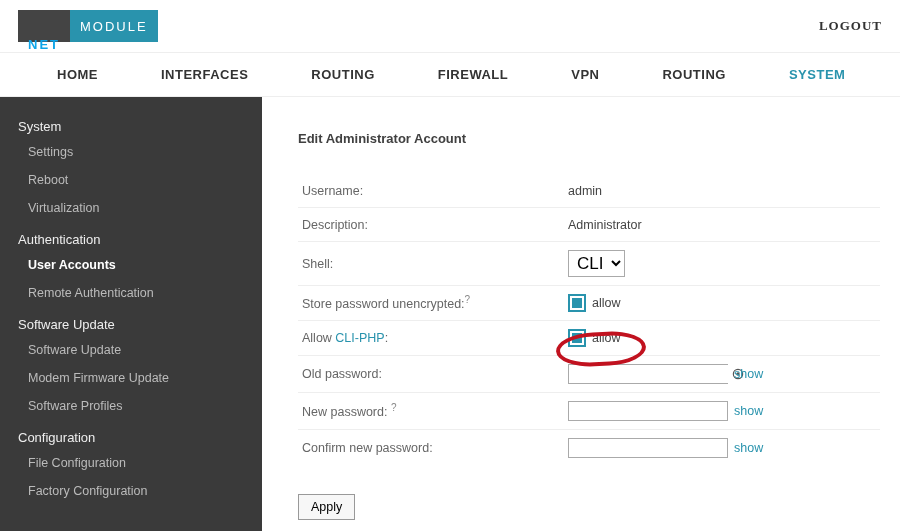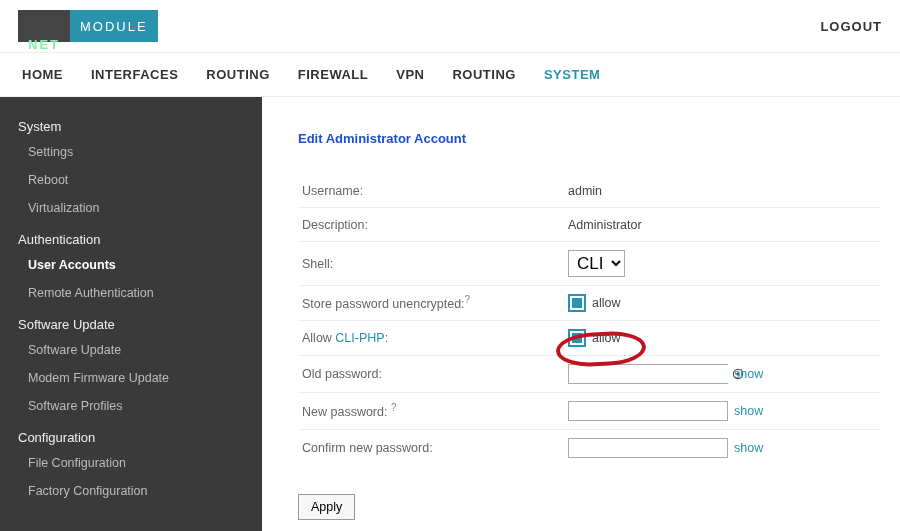--- a/index.html
+++ b/index.html
@@ -1,35 +1,35 @@
 <!DOCTYPE html>
 <html><head>
 <meta charset="utf-8">
 <style>
   * { box-sizing: border-box; margin: 0; padding: 0; }
   body { font-family: Arial, Helvetica, sans-serif; font-size: 13px; color: #555; background: #fff; width: 900px; }
   .topbar { display: flex; align-items: center; padding: 10px 18px 10px 18px; }
   .logo { display: flex; align-items: stretch; height: 32px; }
   .logo-net { background: #444; color: #fff; font-weight: bold; letter-spacing: 2px; padding: 6px 10px; display:flex;align-items:center;}
-  .logo-net b { color:#86efac;margin-top:36px; }
+  .logo-net b { color:#0ea5e9;margin-top:36px; }
   .logo-mod { background: #2993ad; color: #fff; letter-spacing: 2px; padding: 6px 10px; display:flex;align-items:center;}
   .brand { margin-left: 24px; font-size: 18px; color: #555; letter-spacing: 1px; }
   .brand b { font-weight: 700; }
-  .logout { margin-left: auto; font-weight: bold; color: #333; font-size: 13px; letter-spacing: 1px; cursor: pointer; }
+  .logout { margin-left: auto; font-weight: bold; color: #333; font-size: 13px; letter-spacing: 1px; cursor: pointer; font-family: Liberation Serif, serif; }
   .mainnav { display: flex; gap: 28px; padding: 14px 22px 14px 22px; border-top: 1px solid #eee; border-bottom: 1px solid #eee; font-weight: bold; font-size: 13px; letter-spacing: 0.5px; }
-  .mainnav a { color: #333; text-decoration: none; cursor: pointer; }
+  .mainnav a { color: #333; text-decoration: none; cursor: pointer; margin-left: 35px; }
   .mainnav a.active { color: #2993ad; }
   .layout { display: flex; }
   .sidebar { width: 262px; background: #3a3a3a; color: #ddd; min-height: 423px; padding: 18px 0 18px 0; }
   .side-group { padding: 4px 18px; font-size: 13px; color: #eee; margin-top: 6px; }
   .side-group.first { margin-top: 0; }
   .side-item { padding: 4px 18px 4px 28px; font-size: 12.5px; color: #bbb; cursor: pointer; line-height: 1.6; }
   .side-item.active { color: #fff; font-weight: bold; }
   .content { flex: 1; padding: 34px 20px 20px 36px; }
-  .page-title { font-weight: bold; font-size: 13px; color: #1d4ed8; margin-bottom: 28px; }
+  .page-title { font-weight: bold; font-size: 13px; color: #404040; margin-bottom: 28px; }
   .form-row { display: flex; align-items: center; border-bottom: 1px solid #eee; padding: 8px 4px; min-height: 34px; gap: 36px; }
   .form-row.last { border-bottom: none; }
   .form-label { width: 230px; color: #666; font-size: 12.5px; }
   .form-label .help { color: #888; vertical-align: super; font-size: 10px; cursor: help; }
   .form-value { flex: 1; display: flex; align-items: center; gap: 6px; color: #444; font-size: 12.5px; }
   select { border: 1px solid #aaa; padding: 2px 4px; font-size: 17px; background:#fff; }
   .cb { width: 18px; height: 18px; border: 2px solid #2993ad; display: inline-flex; align-items:center; justify-content:center; background:#fff; cursor:pointer;}
   .cb .inner { width: 10px; height: 10px; background: #2993ad; }
   .inlink { color: #2993ad; text-decoration: none; cursor: pointer; }
   input[type=password] { border: 1px solid #aaa; padding: 2px 4px; width: 160px; font-size:12.5px;}

